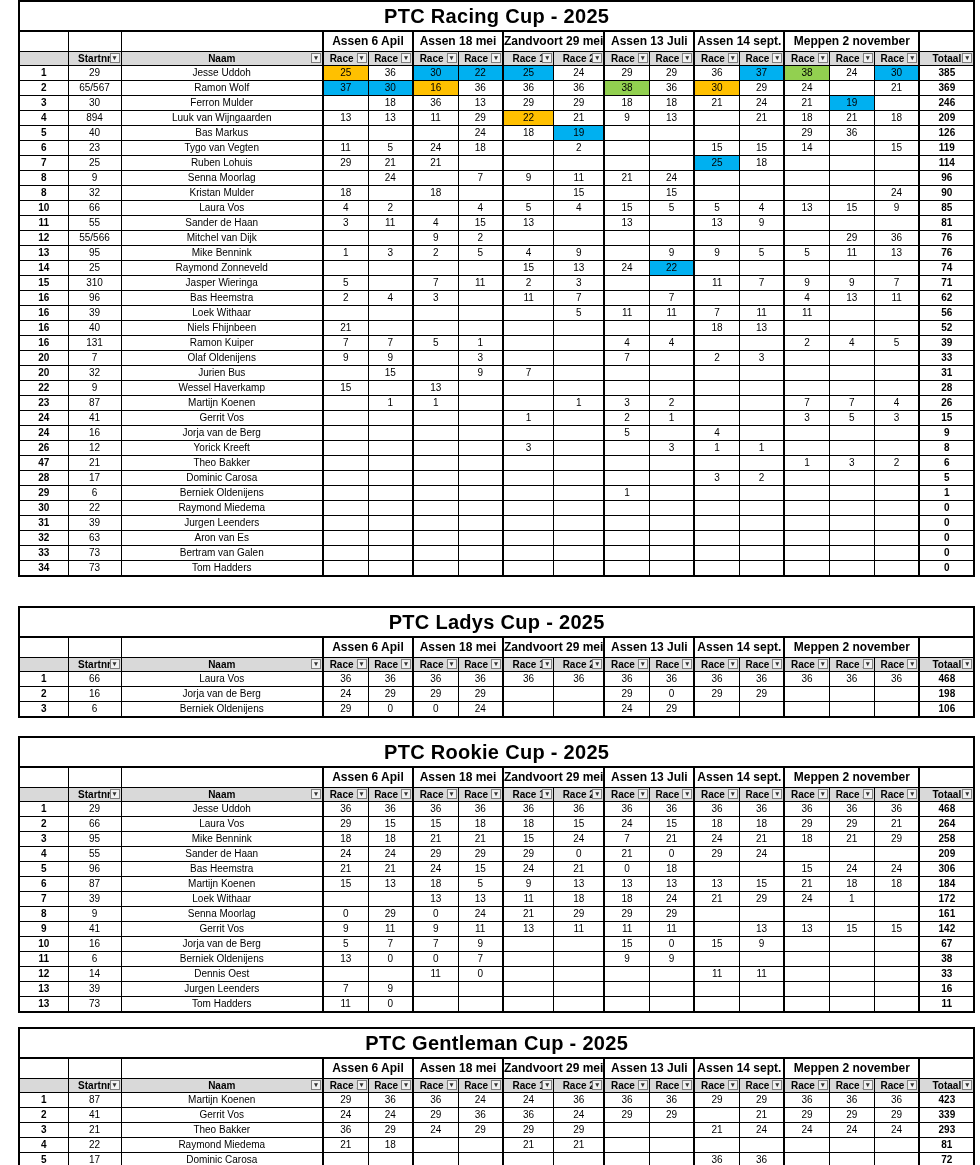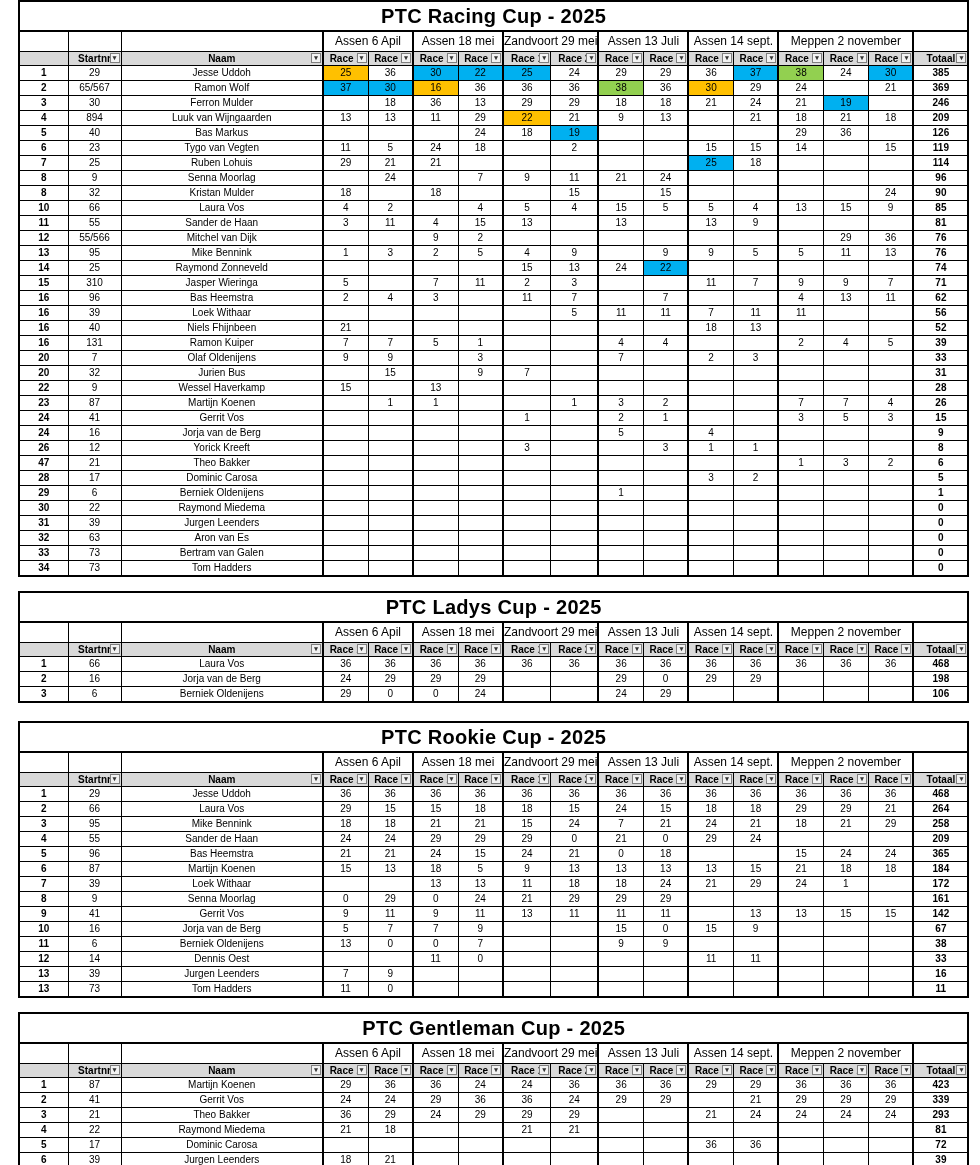--- a/index.html
+++ b/index.html
@@ -1,20 +1,20 @@
 <!DOCTYPE html>
 <html><head>
 <meta charset="utf-8">
 <style>
   html,body{margin:0;padding:0;}
   body{width:980px;height:1165px;background:#ffffff;font-family:"Liberation Sans",sans-serif;color:#000;overflow:hidden;}
   .cup{border-collapse:collapse;table-layout:fixed;margin-left:18px;border:2px solid #000;}
   .cup td{border:1px solid #000;text-align:center;padding:0;overflow:hidden;white-space:nowrap;font-size:10px;height:14px;line-height:14px;}
   .title-row td{border:2px solid #000;font-size:20px;font-weight:bold;height:28px;line-height:28px;letter-spacing:.3px;}
-  .event-row td{height:19px;line-height:19px;font-size:12px;font-weight:normal;}
+  .event-row td{height:19px;line-height:19px;font-size:12px;font-weight:bold;}
   .header-row td{background:#D9D9D9;font-weight:bold;height:13px;line-height:13px;position:relative;}
   .hlbl{display:block;width:100%;overflow:hidden;}
   .fbtn{position:absolute;right:1px;top:1px;width:10px;height:10px;line-height:8px;font-size:7px;border:1px solid #7f7f7f;background:#F2F2F2;color:#333;box-sizing:border-box;display:block;text-align:center;}
   .c-pos{font-weight:bold;}
   .c-naam{text-align:left;padding-left:4px;}
   .c-totaal{font-weight:bold;}
   .gl{border-left:2px solid #000 !important;}
   .hl-orange{background:#FFC000;}
   .hl-blue{background:#00B0F0;}
   .hl-green{background:#92D050;}
@@ -768,21 +768,21 @@
             <td class="c-score"></td>
             <td class="c-score gl"></td>
             <td class="c-score"></td>
             <td class="c-score gl"></td>
             <td class="c-score"></td>
             <td class="c-score"></td>
             <td class="c-totaal gl">0</td>
           </tr>
         </tbody>
       </table>
-      <table class="cup" style="margin-top: 14px;">
+      <table class="cup" style="margin-top: 29px;">
         <colgroup>
           <col style="width: 49px;">
           <col style="width: 53px;">
           <col style="width: 202px;">
           <col style="width: 45px;">
           <col style="width: 45px;">
           <col style="width: 45px;">
           <col style="width: 45px;">
           <col style="width: 45px;">
           <col style="width: 45px;">
@@ -1126,21 +1126,21 @@
             <td class="c-score">15</td>
             <td class="c-score gl">24</td>
             <td class="c-score">21</td>
             <td class="c-score gl">0</td>
             <td class="c-score">18</td>
             <td class="c-score gl"></td>
             <td class="c-score"></td>
             <td class="c-score gl">15</td>
             <td class="c-score">24</td>
             <td class="c-score">24</td>
-            <td class="c-totaal gl">365</td>
+            <td class="c-totaal gl">306</td>
           </tr>
           <tr class="data-row">
             <td class="c-pos">6</td>
             <td class="c-startnr">87</td>
             <td class="c-naam">Martijn Koenen</td>
             <td class="c-score gl">15</td>
             <td class="c-score">13</td>
             <td class="c-score gl">18</td>
             <td class="c-score">5</td>
             <td class="c-score gl">9</td>

